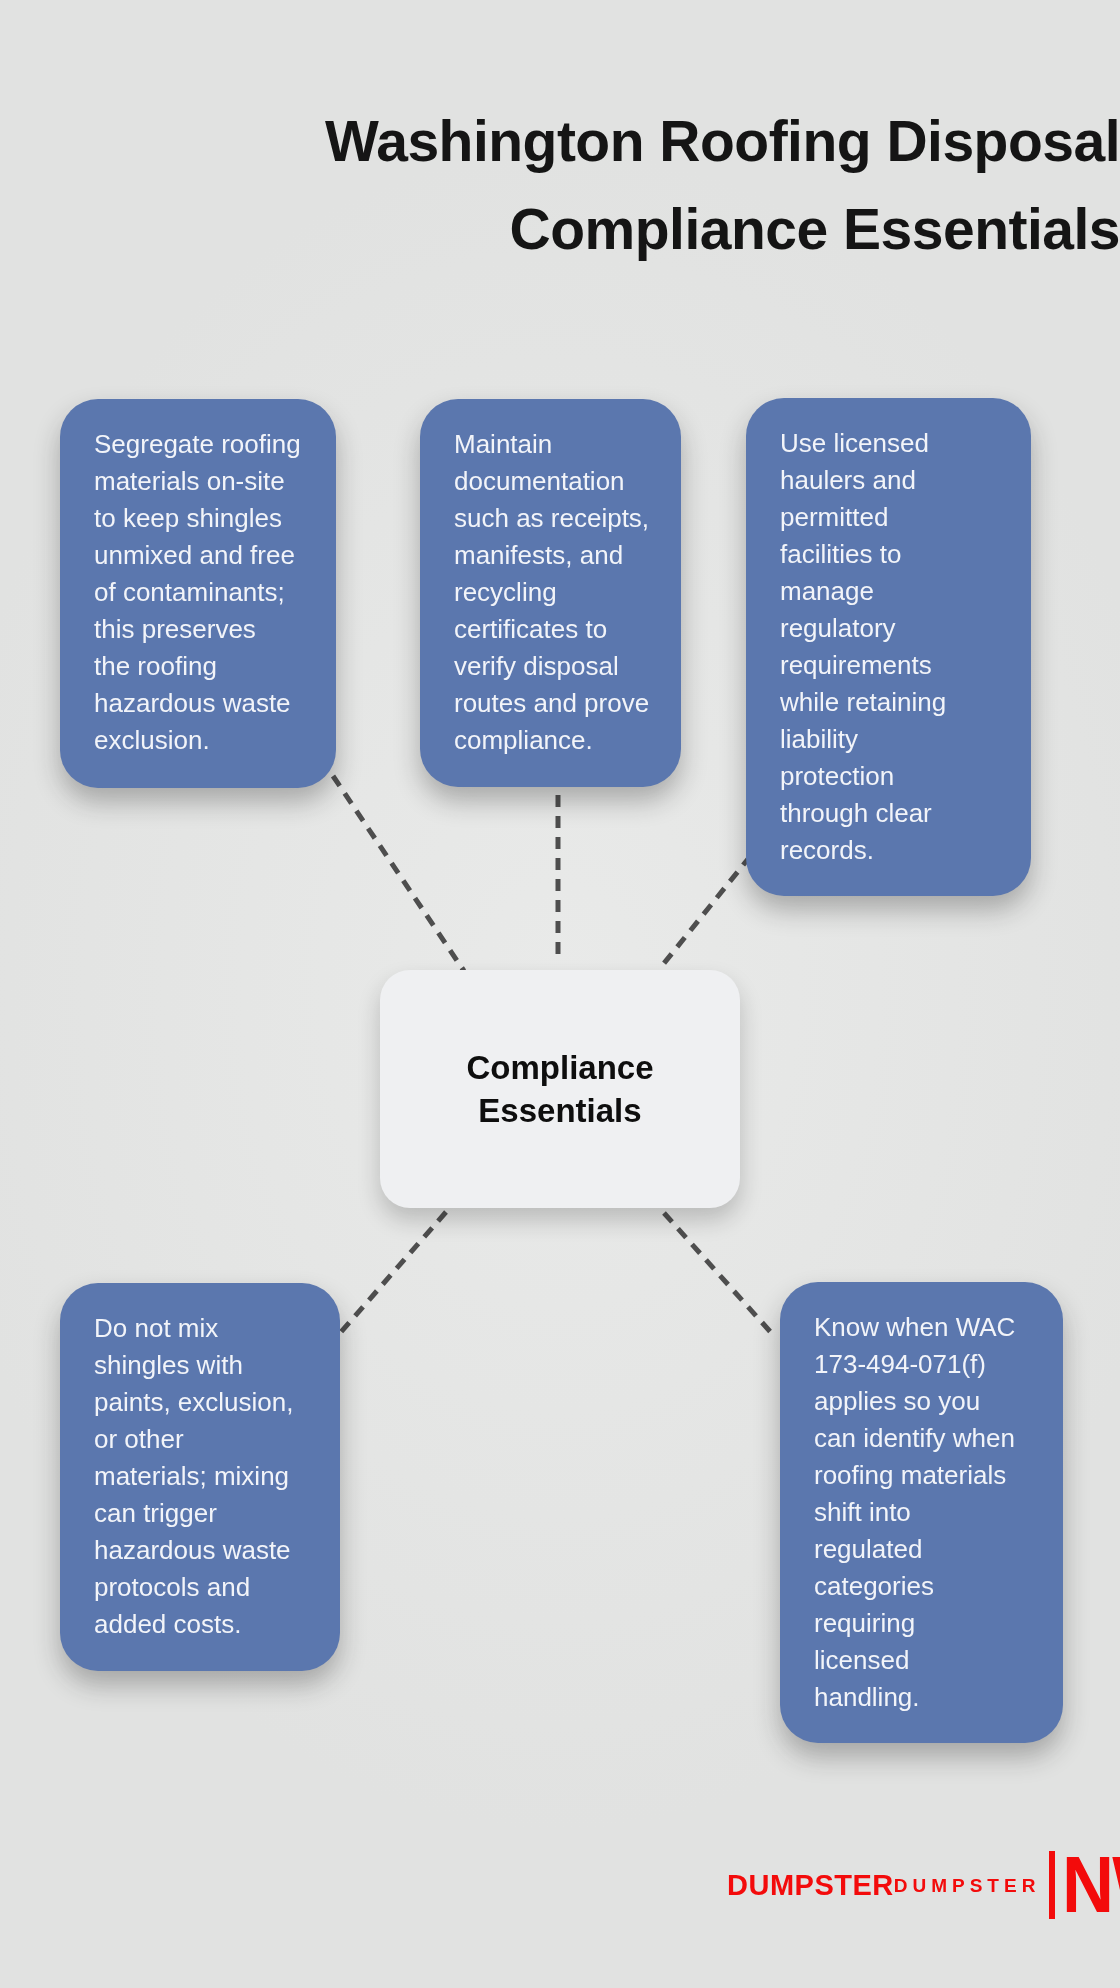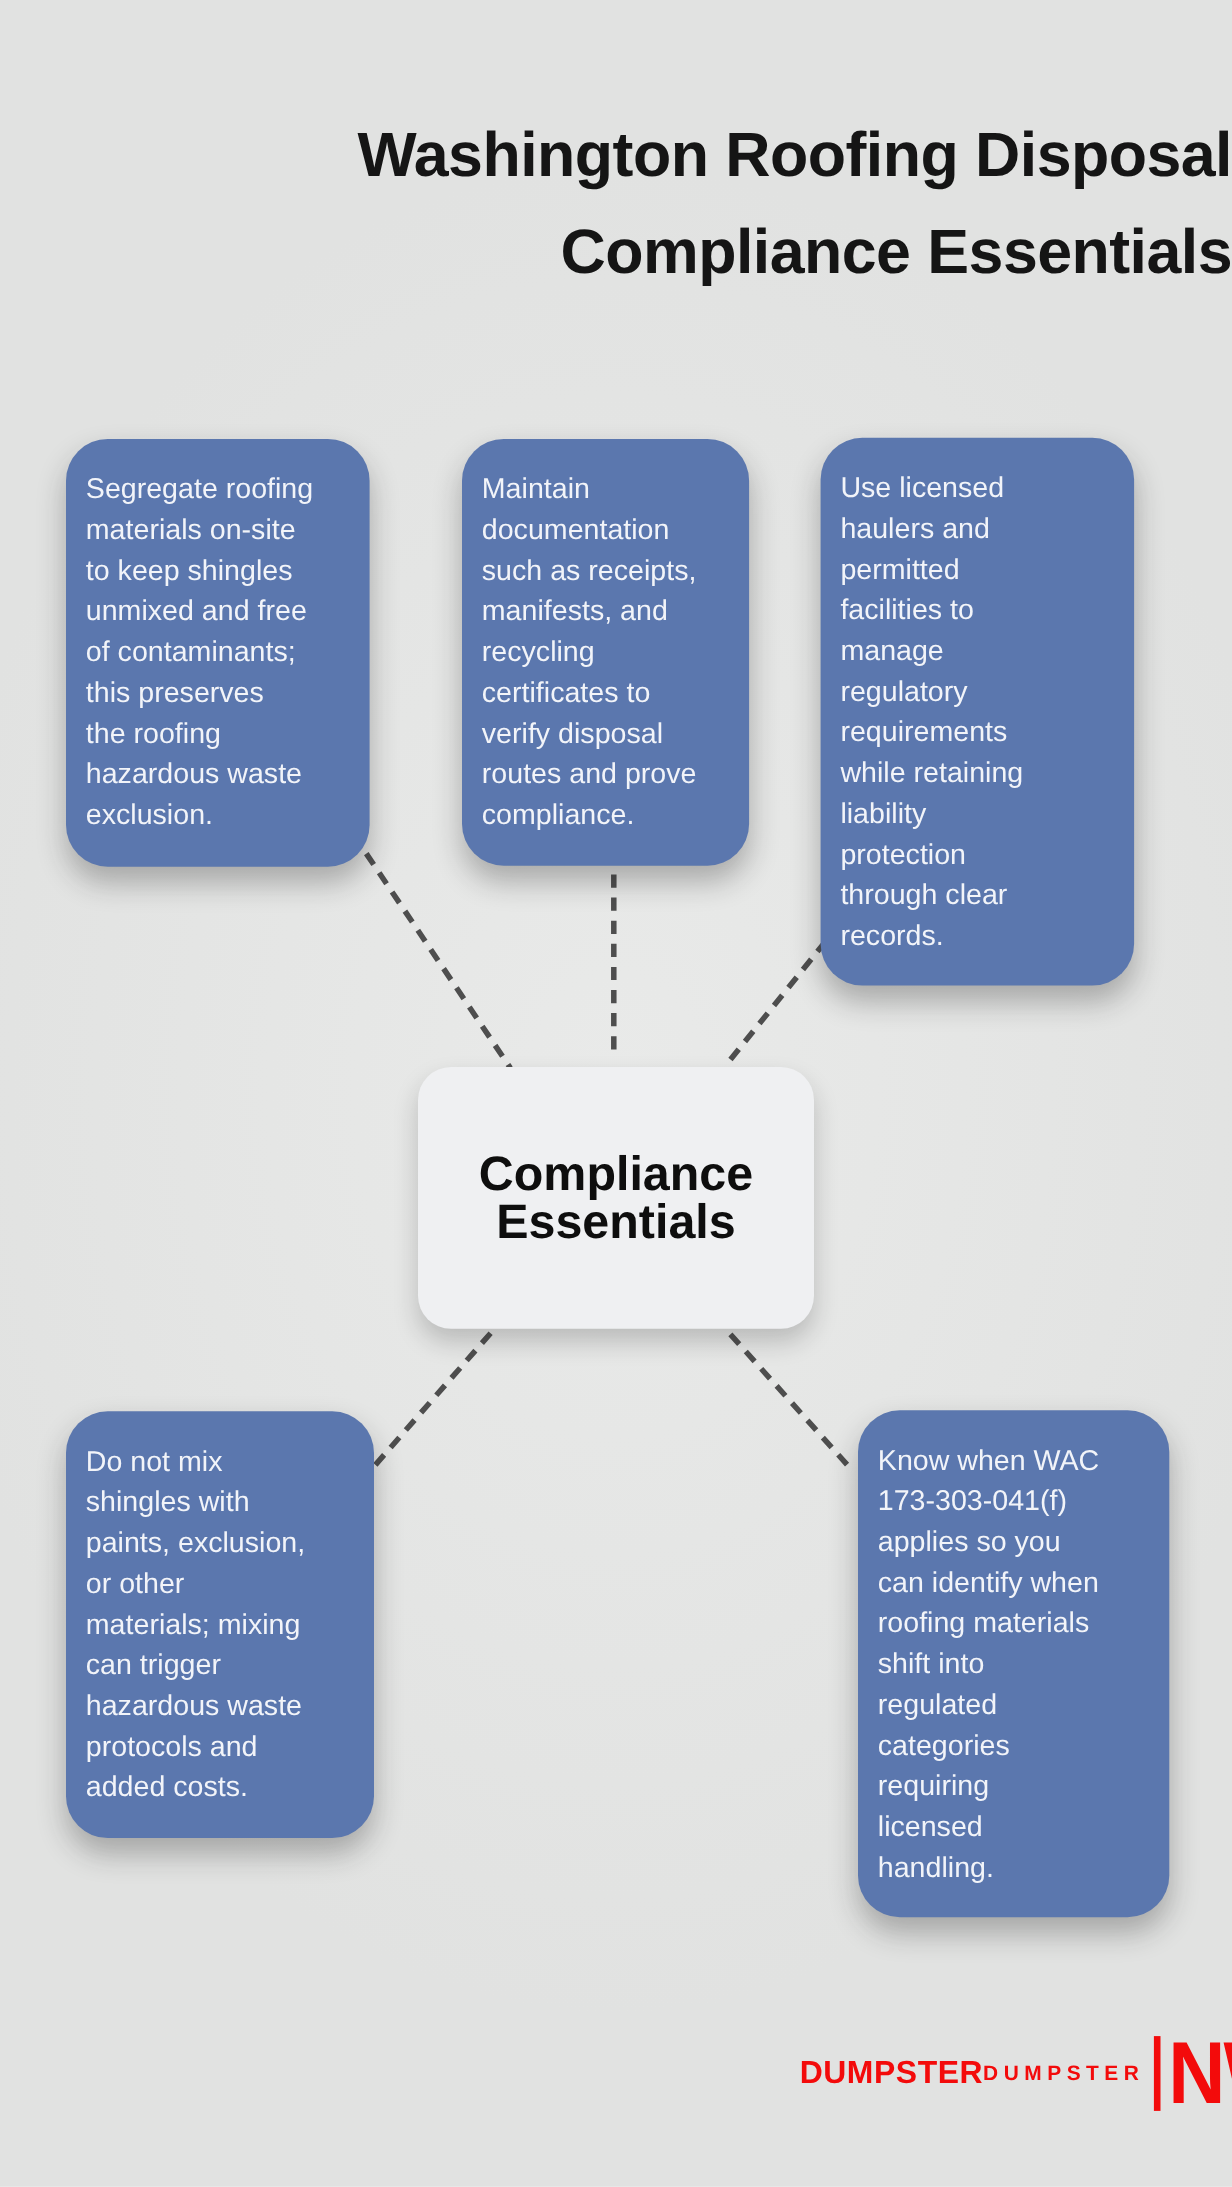--- a/index.html
+++ b/index.html
@@ -37,21 +37,21 @@
     stroke-width: 5;
     stroke-dasharray: 12 9;
   }
 
   .topic-card {
     position: absolute;
     box-sizing: border-box;
     background: var(--card_blue, #5b77ae);
     border-radius: 38px;
     box-shadow: 0 14px 26px rgba(30,30,30,0.30);
-    padding: 27px 20px 27px 18px;
+    padding: 27px 20px 27px 34px;
     color: var(--card_text, #f2f4f9);
     font-size: 26px;
     line-height: 37px;
     white-space: pre-line;
   }
   .topic-1 { left: 60px;  top: 399px;  width: 276px; min-height: 389px; }
   .topic-2 { left: 420px; top: 399px;  width: 261px; min-height: 388px; }
   .topic-3 { left: 746px; top: 398px;  width: 285px; min-height: 497px; }
   .topic-4 { left: 60px;  top: 1283px; width: 280px; min-height: 388px; }
   .topic-5 { left: 780px; top: 1282px; width: 283px; min-height: 461px; }
@@ -61,21 +61,21 @@
     left: 380px; top: 970px;
     width: 360px; height: 238px;
     box-sizing: border-box;
     background: var(--center_bg, #eff0f2);
     border-radius: 30px;
     box-shadow: 0 12px 22px rgba(30,30,30,0.22);
     display: flex;
     align-items: center;
     justify-content: center;
     text-align: center;
-    font-size: 44px;
+    font-size: 33px;
     line-height: 43px;
     font-weight: 700;
     color: #0e0e0e;
     white-space: pre-line;
   }
 
   .footer-logo {
     position: absolute;
     left: 727px; top: 1850px;
     height: 70px;
@@ -170,21 +170,21 @@
 shingles with
 paints, exclusion,
 or other
 materials; mixing
 can trigger
 hazardous waste
 protocols and
 added costs.</div>
 
   <div class="topic-card topic-5">Know when WAC
-173-303-041(f)
+173-494-071(f)
 applies so you
 can identify when
 roofing materials
 shift into
 regulated
 categories
 requiring
 licensed
 handling.</div>
 

